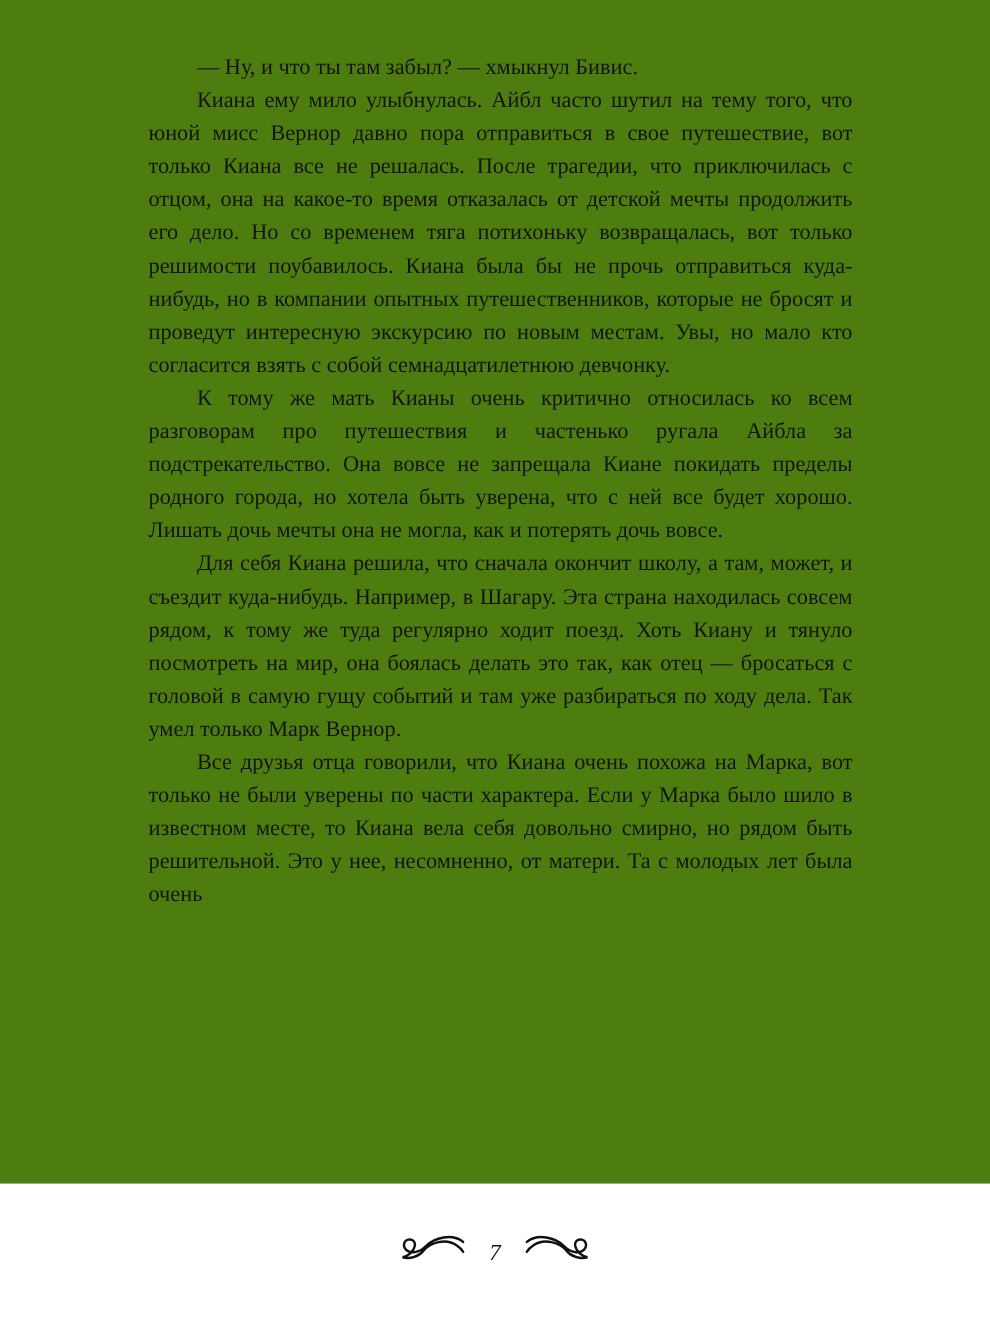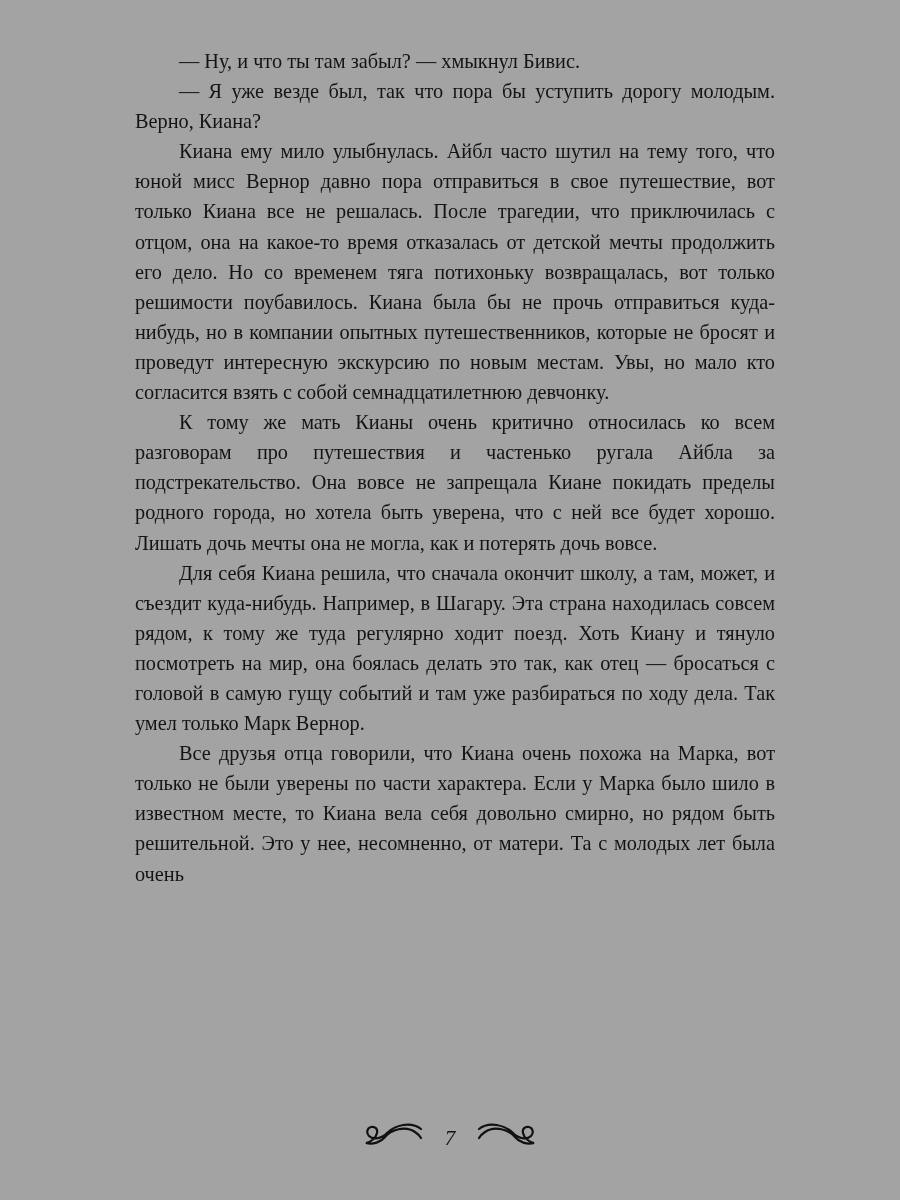--- a/index.html
+++ b/index.html
@@ -14,22 +14,22 @@
     font-family: "Liberation Serif", "DejaVu Serif", serif;
     color: #111111;
     overflow: hidden;
   }
 
   .page {
     position: absolute;
     left: 0;
     top: 0;
     width: 900px;
-    height: 1200px;
-    background: #a3a3a3;
+    height: 1076px;
+    background: #4d7c0f;
   }
 
   .text-column {
     position: absolute;
     left: 135px;
     top: 46px;
     width: 640px;
   }
 
   p.para {
@@ -78,21 +78,20 @@
 </head>
 <body>
 
 <div class="page">
 
   <div class="text-column">
 
     <p class="para">— Ну, и что ты там забыл? — хмыкнул Бивис.</p>
 
 
-    <p class="para">— Я уже везде был, так что пора бы уступить дорогу молодым. Верно, Киана?</p>
 
     <p class="para">Киана ему мило улыбнулась. Айбл часто шутил на тему того, что юной мисс Вернор давно пора отправиться в свое путешествие, вот только Киана все не решалась. После трагедии, что приключилась с отцом, она на какое-то время отказалась от детской мечты продолжить его дело. Но со временем тяга потихоньку возвращалась, вот только решимости поубавилось. Киана была бы не прочь отправиться куда-нибудь, но в компании опытных путешественников, которые не бросят и проведут интересную экскурсию по новым местам. Увы, но мало кто согласится взять с собой семнадцатилетнюю девчонку.</p>
 
     <p class="para">К тому же мать Кианы очень критично относилась ко всем разговорам про путешествия и частенько ругала Айбла за подстрекательство. Она вовсе не запрещала Киане покидать пределы родного города, но хотела быть уверена, что с ней все будет хорошо. Лишать дочь мечты она не могла, как и потерять дочь вовсе.</p>
 
     <p class="para">Для себя Киана решила, что сначала окончит школу, а там, может, и съездит куда-нибудь. Например, в Шагару. Эта страна находилась совсем рядом, к тому же туда регулярно ходит поезд. Хоть Киану и тянуло посмотреть на мир, она боялась делать это так, как отец — бросаться с головой в самую гущу событий и там уже разбираться по ходу дела. Так умел только Марк Вернор.</p>
 
     <p class="para">Все друзья отца говорили, что Киана очень похожа на Марка, вот только не были уверены по части характера. Если у Марка было шило в известном месте, то Киана вела себя довольно смирно, но рядом быть решительной. Это у нее, несомненно, от матери. Та с молодых лет была очень</p>
 
   </div>

